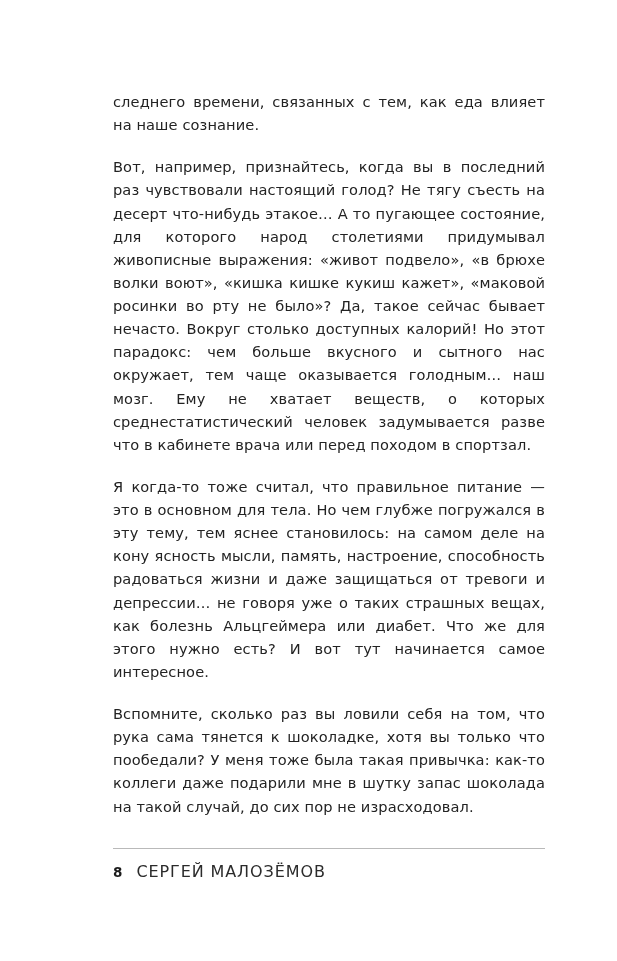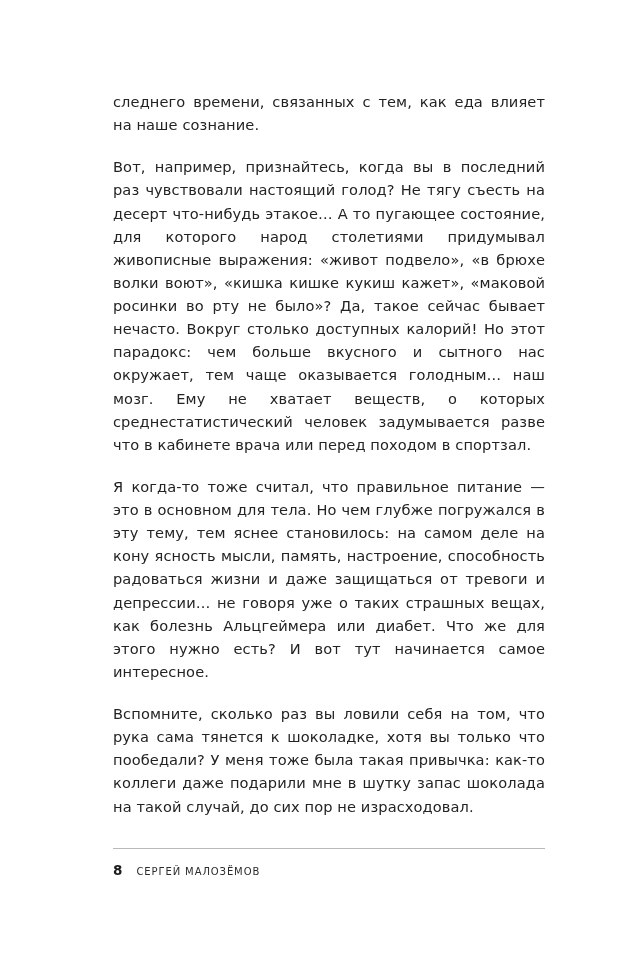--- a/index.html
+++ b/index.html
@@ -56,21 +56,21 @@
     display: flex;
     align-items: baseline;
     gap: 14px;
   }
   .page-number {
     font-size: 13.5px;
     font-weight: bold;
     color: #1c1c1c;
   }
   .author-name {
-    font-size: 10px;
+    font-size: 16px;
     letter-spacing: 0.9px;
     color: #2b2b2b;
   }
 </style>
 </head>
 <body>
 
 <div class="page">
 
   <div class="content">

